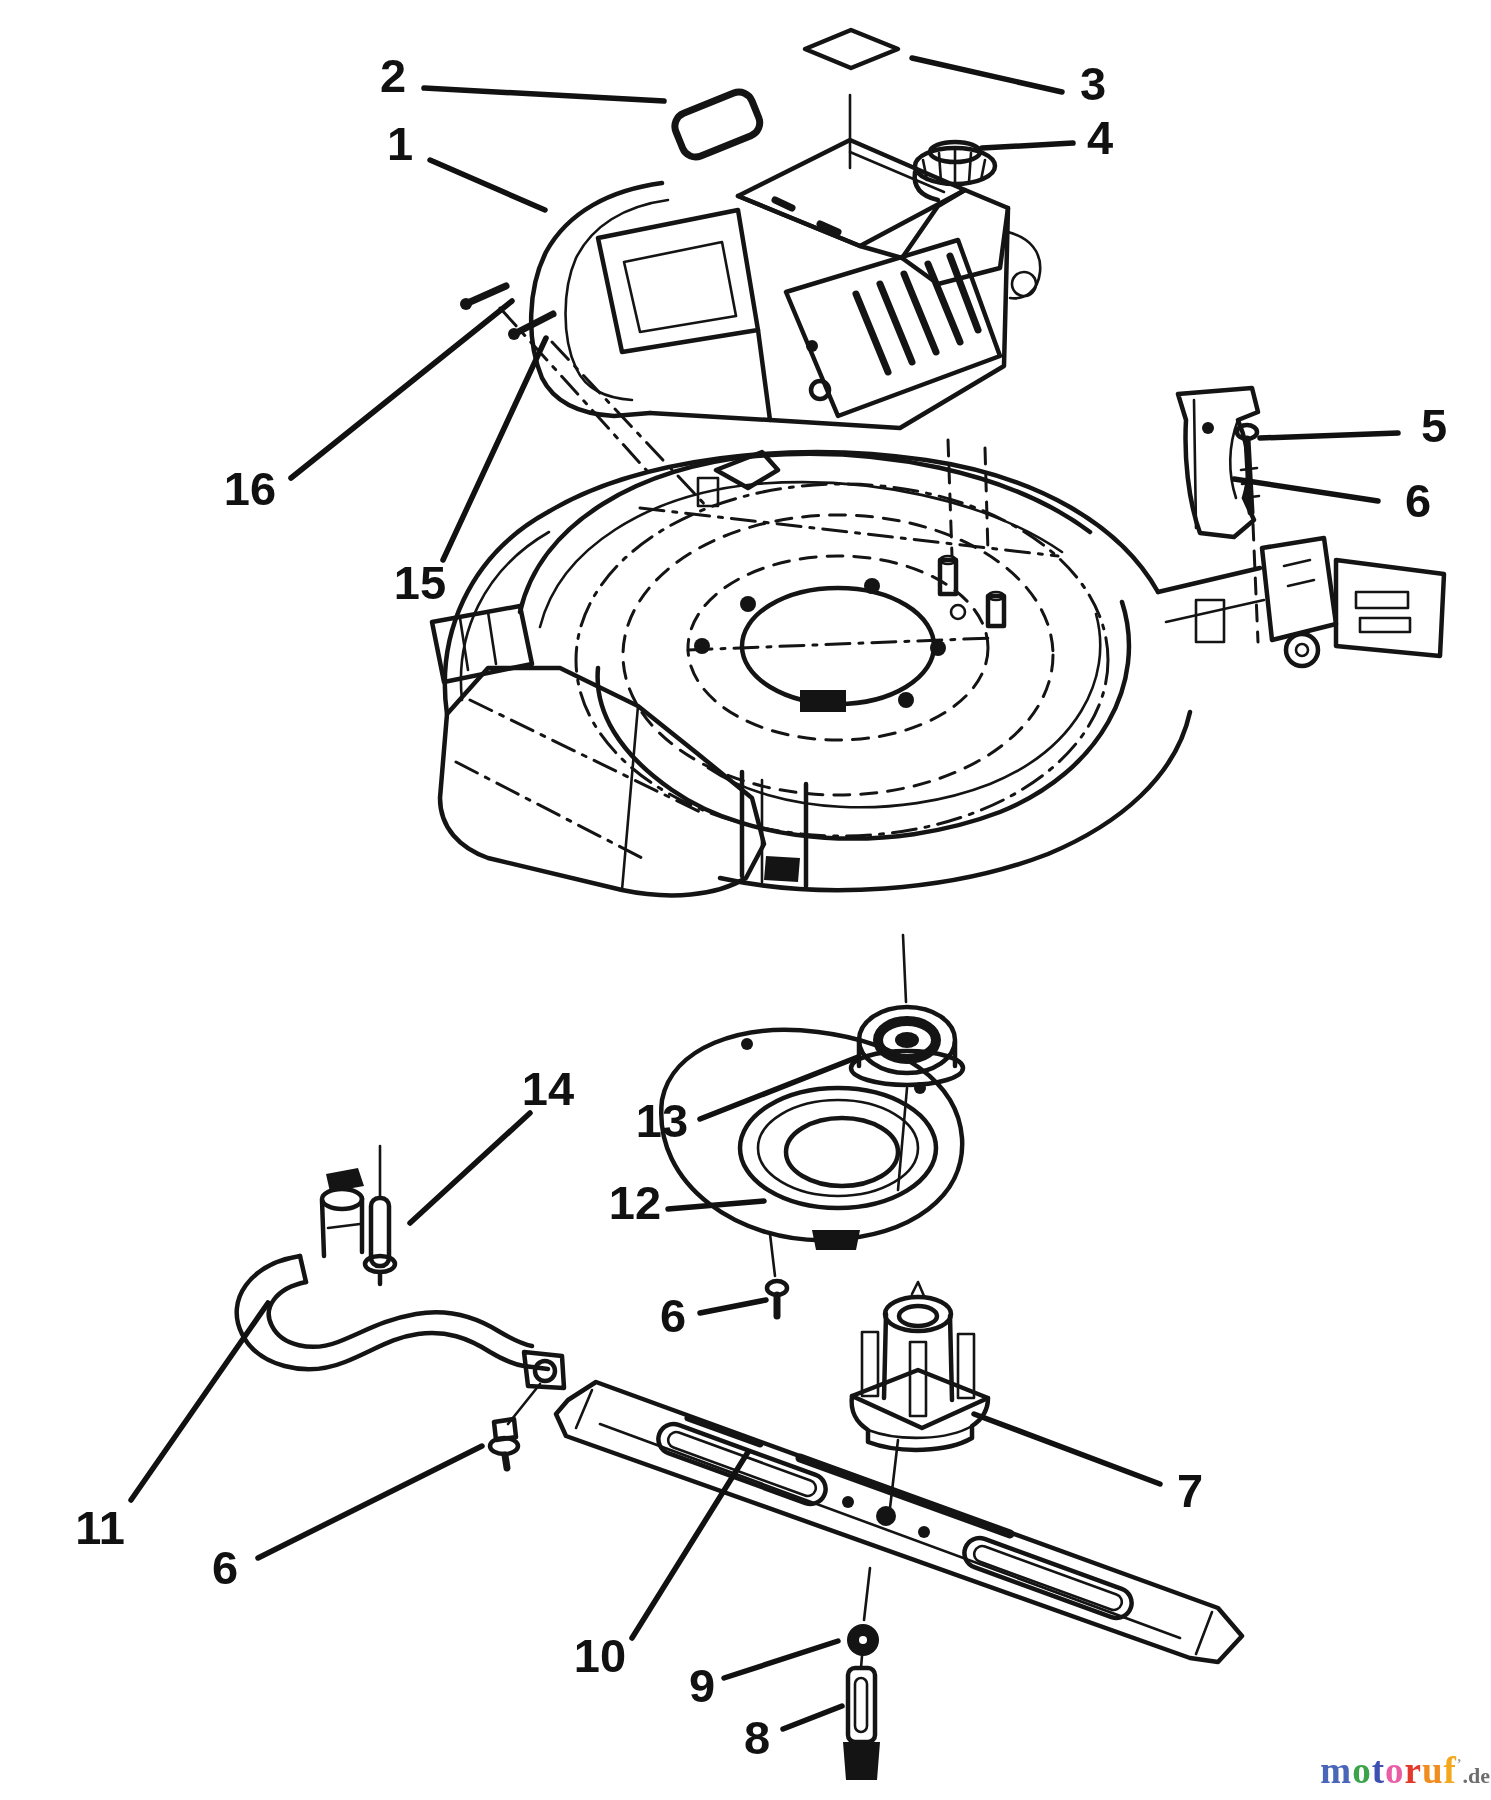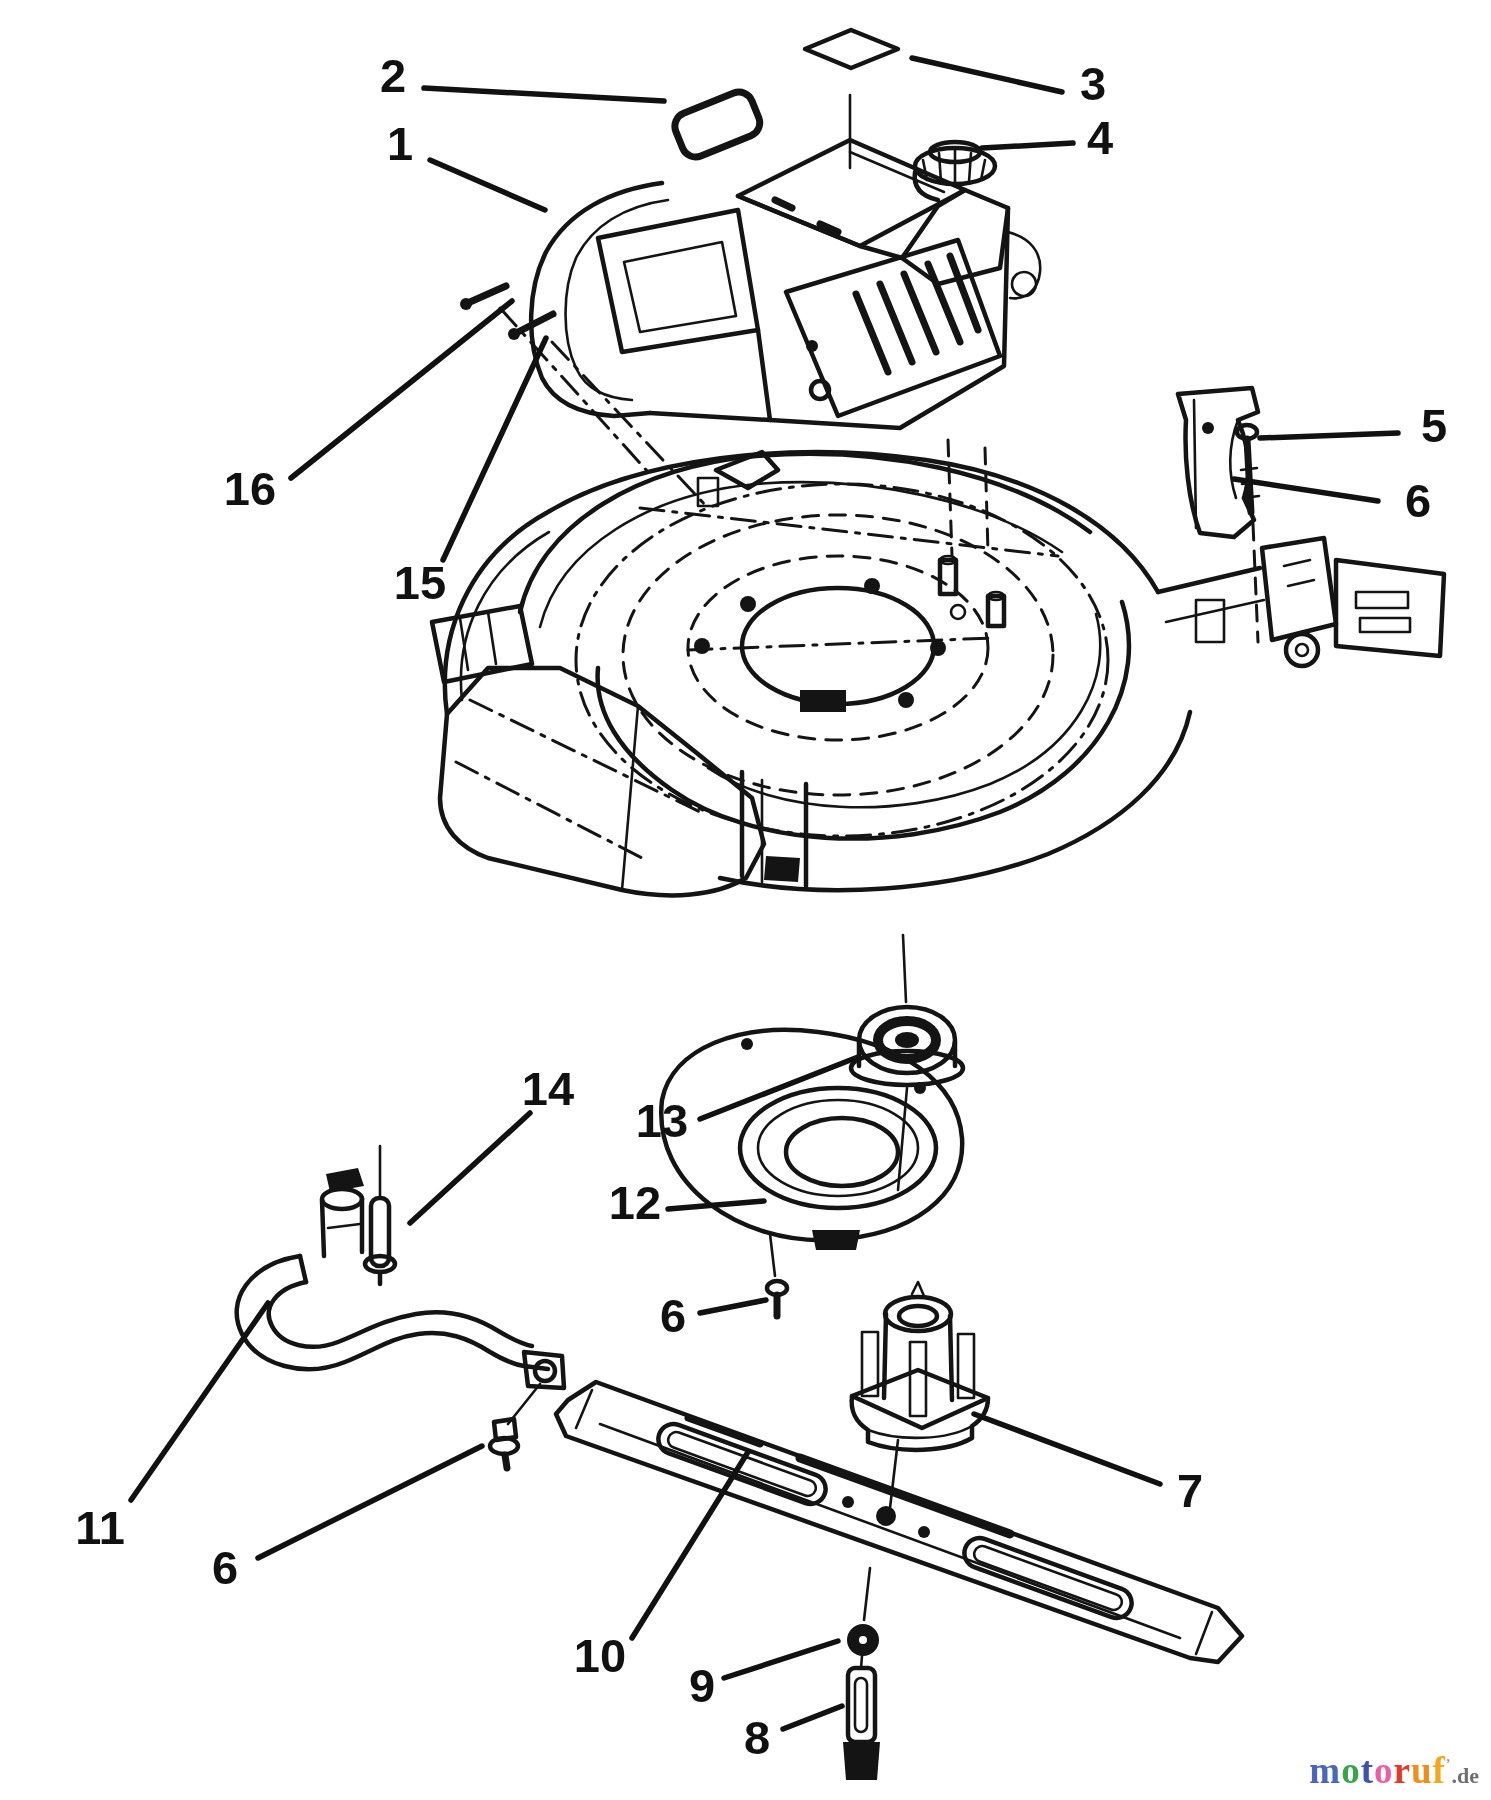--- a/index.html
+++ b/index.html
@@ -10,21 +10,21 @@
   .ln    {fill:none;stroke:#141414;stroke-width:4.5;stroke-linecap:round;stroke-linejoin:round;}
   .lnThin{fill:none;stroke:#141414;stroke-width:2.6;stroke-linecap:round;stroke-linejoin:round;}
   .lnBold{fill:none;stroke:#141414;stroke-width:7;stroke-linecap:round;stroke-linejoin:round;}
   .dash  {fill:none;stroke:#141414;stroke-width:3;stroke-dasharray:16 11;stroke-linecap:round;}
   .dashdot{fill:none;stroke:#141414;stroke-width:3;stroke-dasharray:24 9 4 9;stroke-linecap:round;}
   .fillD {fill:#141414;stroke:none;}
   .leader{stroke:#111;stroke-width:5.5;stroke-linecap:round;}
   .callout{font-family:"Liberation Sans",sans-serif;font-size:47px;font-weight:bold;fill:#111;
            text-anchor:middle;dominant-baseline:middle;}
   
-  .logo{position:absolute;right:12px;bottom:8px;font-family:"Liberation Serif",serif;
+  .logo{position:absolute;right:1px;bottom:8px;font-family:"Liberation Serif",serif;
         font-weight:bold;font-size:37px;letter-spacing:1px;white-space:nowrap;}
   .logo .sup{font-size:14px;vertical-align:14px;}
   .logo .suffix{font-size:22px;color:#6e6e6e;letter-spacing:0;}
 </style>
 </head>
 <body>
 
 <div class="stage">
 <svg width="1491" height="1800" viewBox="0 0 1491 1800">
 

